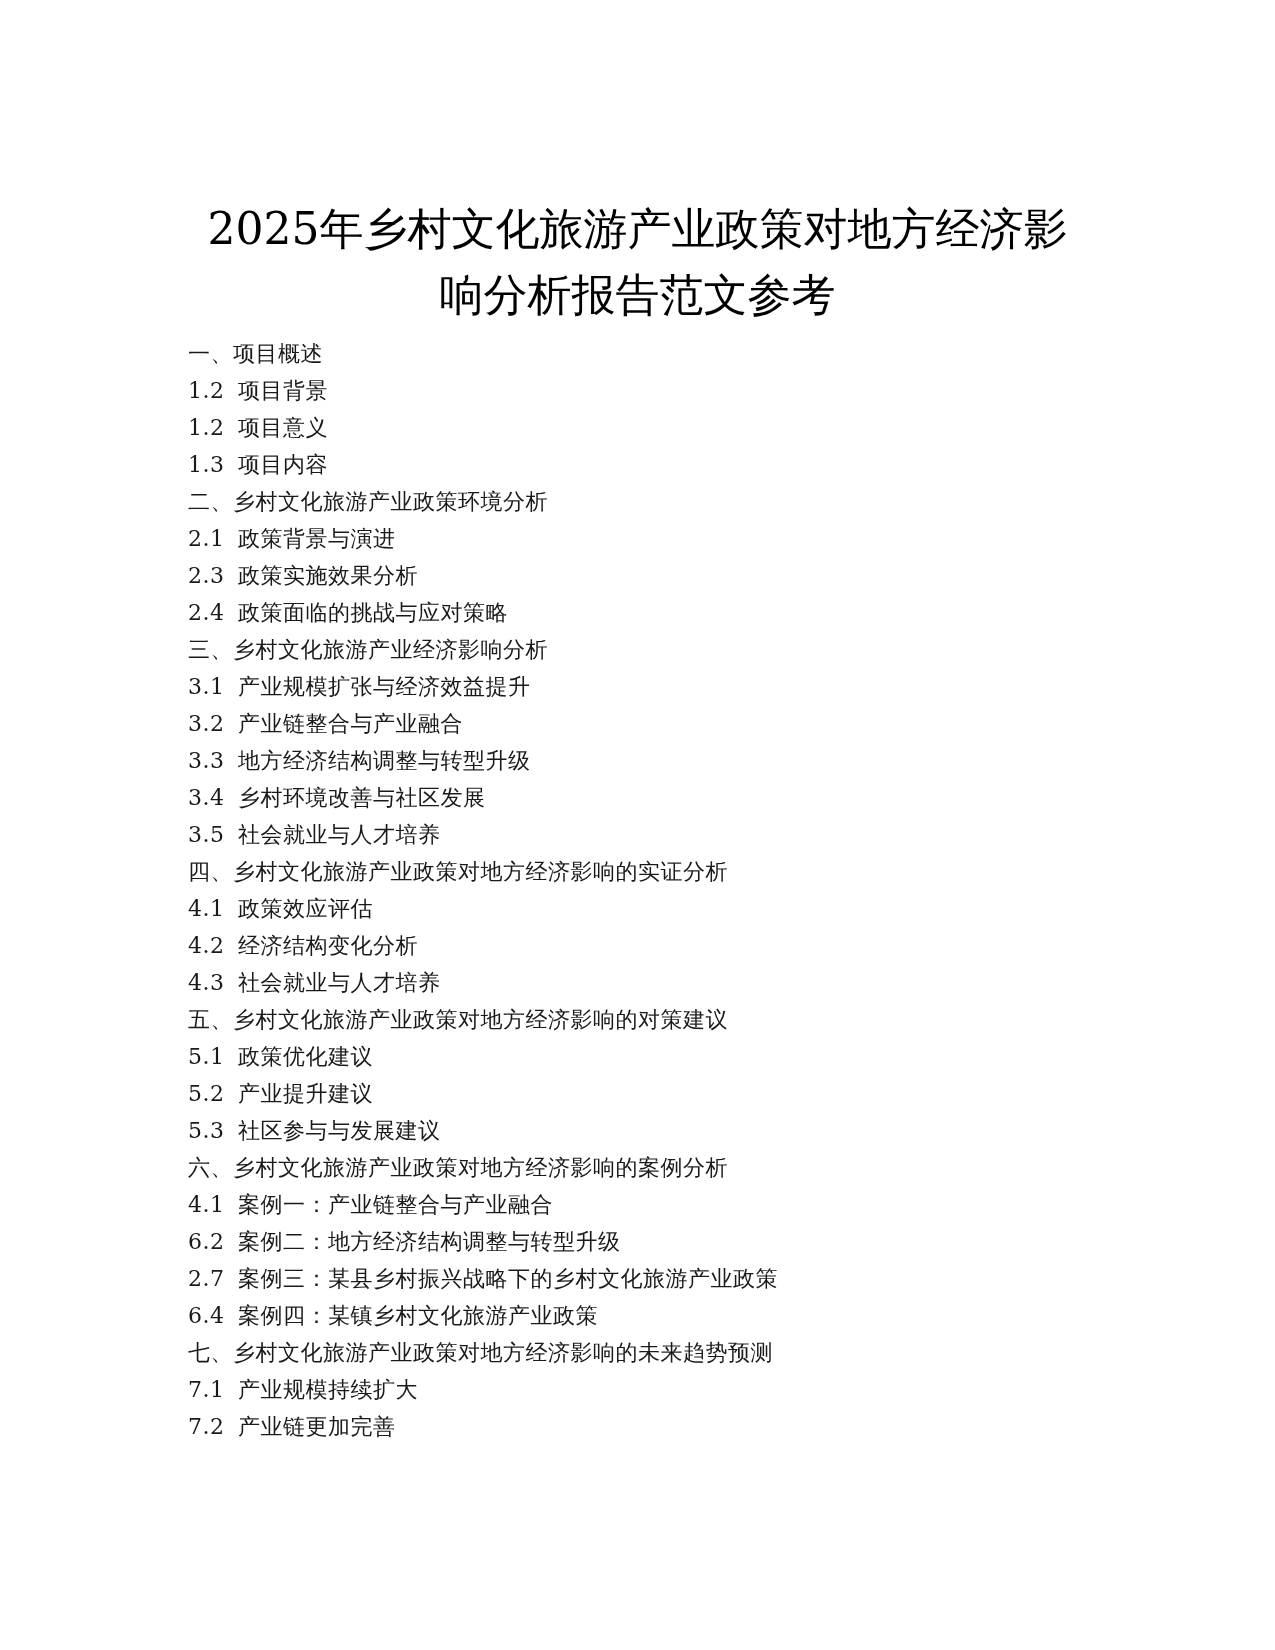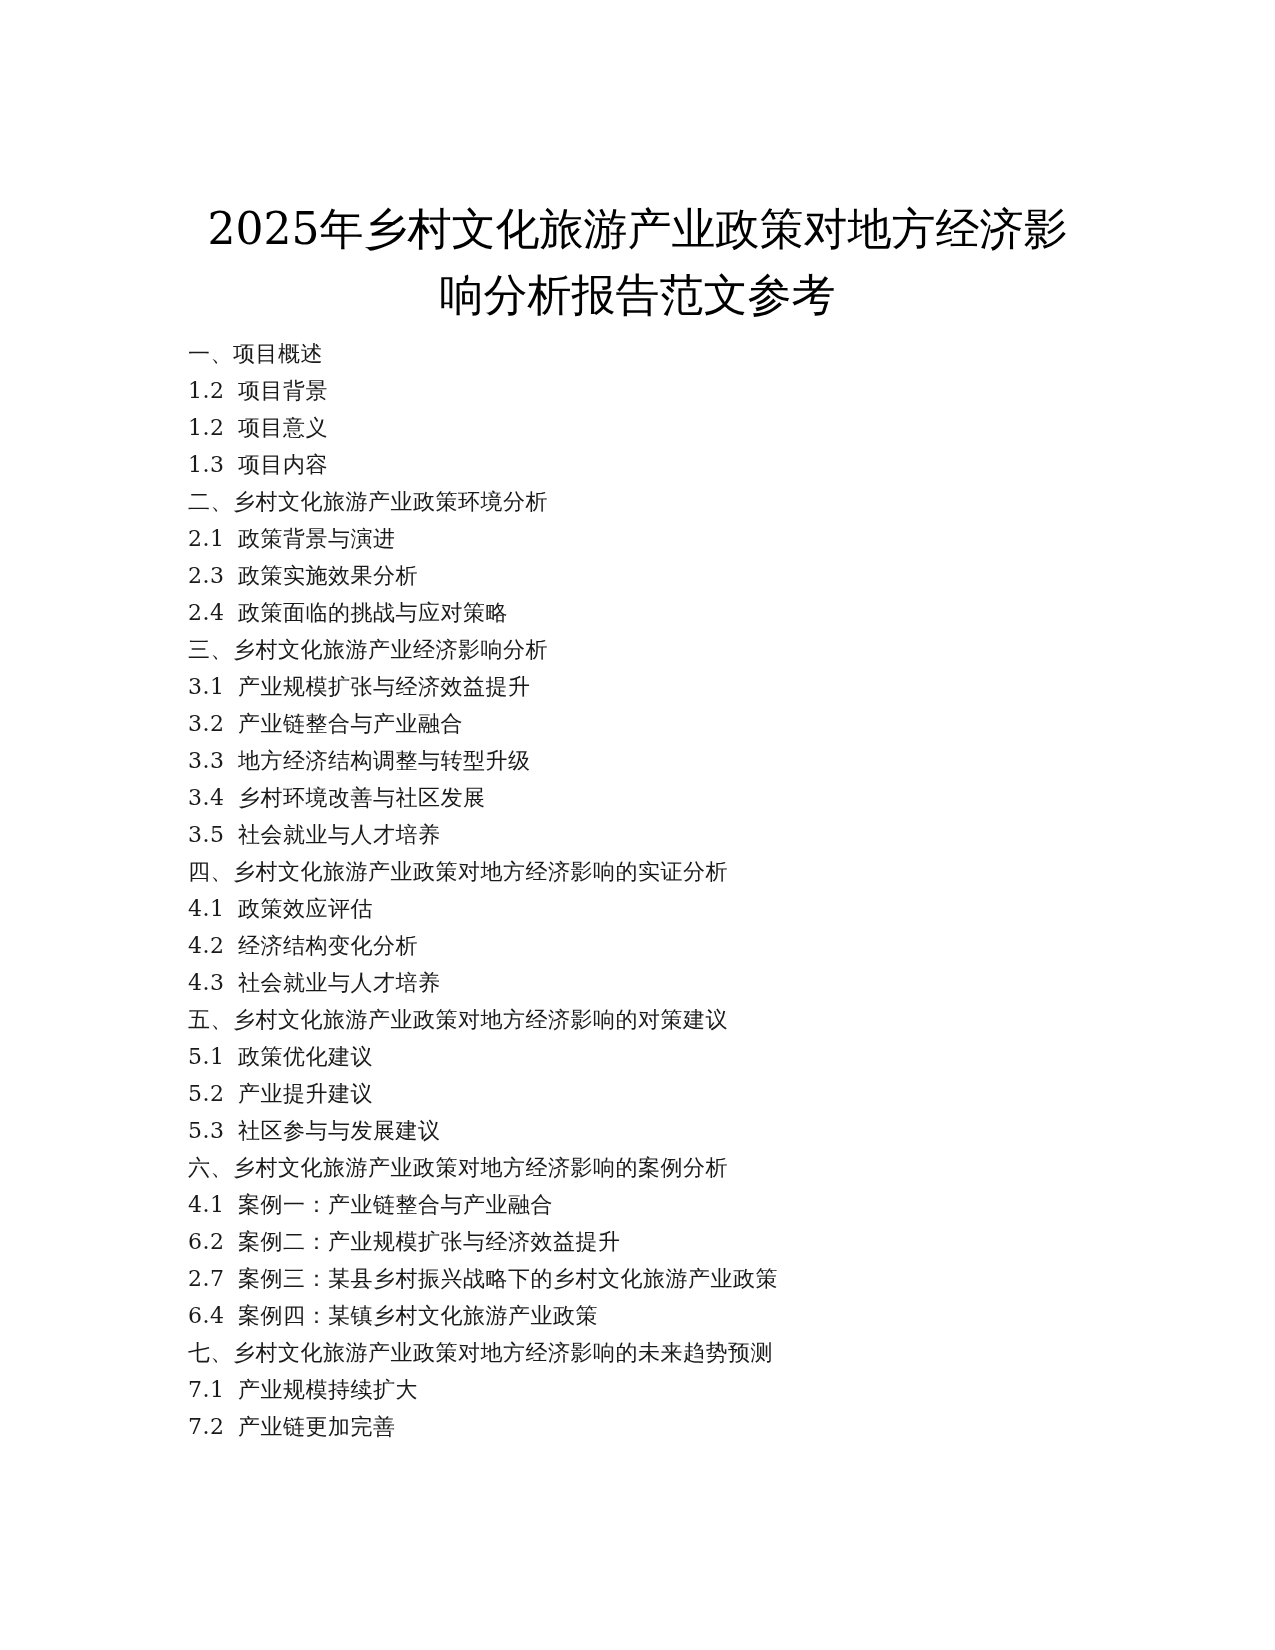--- a/index.html
+++ b/index.html
@@ -92,20 +92,20 @@
     <li class="chapter"><span class="num">四、</span><span>乡村文化旅游产业政策对地方经济影响的实证分析</span></li>
     <li class="section"><span class="num">4.1</span><span>政策效应评估</span></li>
     <li class="section"><span class="num">4.2</span><span>经济结构变化分析</span></li>
     <li class="section"><span class="num">4.3</span><span>社会就业与人才培养</span></li>
     <li class="chapter"><span class="num">五、</span><span>乡村文化旅游产业政策对地方经济影响的对策建议</span></li>
     <li class="section"><span class="num">5.1</span><span>政策优化建议</span></li>
     <li class="section"><span class="num">5.2</span><span>产业提升建议</span></li>
     <li class="section"><span class="num">5.3</span><span>社区参与与发展建议</span></li>
     <li class="chapter"><span class="num">六、</span><span>乡村文化旅游产业政策对地方经济影响的案例分析</span></li>
     <li class="section"><span class="num">4.1</span><span>案例一：产业链整合与产业融合</span></li>
-    <li class="section"><span class="num">6.2</span><span>案例二：产业规模扩张与经济效益提升</span></li>
+    <li class="section"><span class="num">6.2</span><span>案例二：地方经济结构调整与转型升级</span></li>
     <li class="section"><span class="num">2.7</span><span>案例三：某县乡村振兴战略下的乡村文化旅游产业政策</span></li>
     <li class="section"><span class="num">6.4</span><span>案例四：某镇乡村文化旅游产业政策</span></li>
     <li class="chapter"><span class="num">七、</span><span>乡村文化旅游产业政策对地方经济影响的未来趋势预测</span></li>
     <li class="section"><span class="num">7.1</span><span>产业规模持续扩大</span></li>
     <li class="section"><span class="num">7.2</span><span>产业链更加完善</span></li>
   </ul>
 </div>
 
 </body></html>

